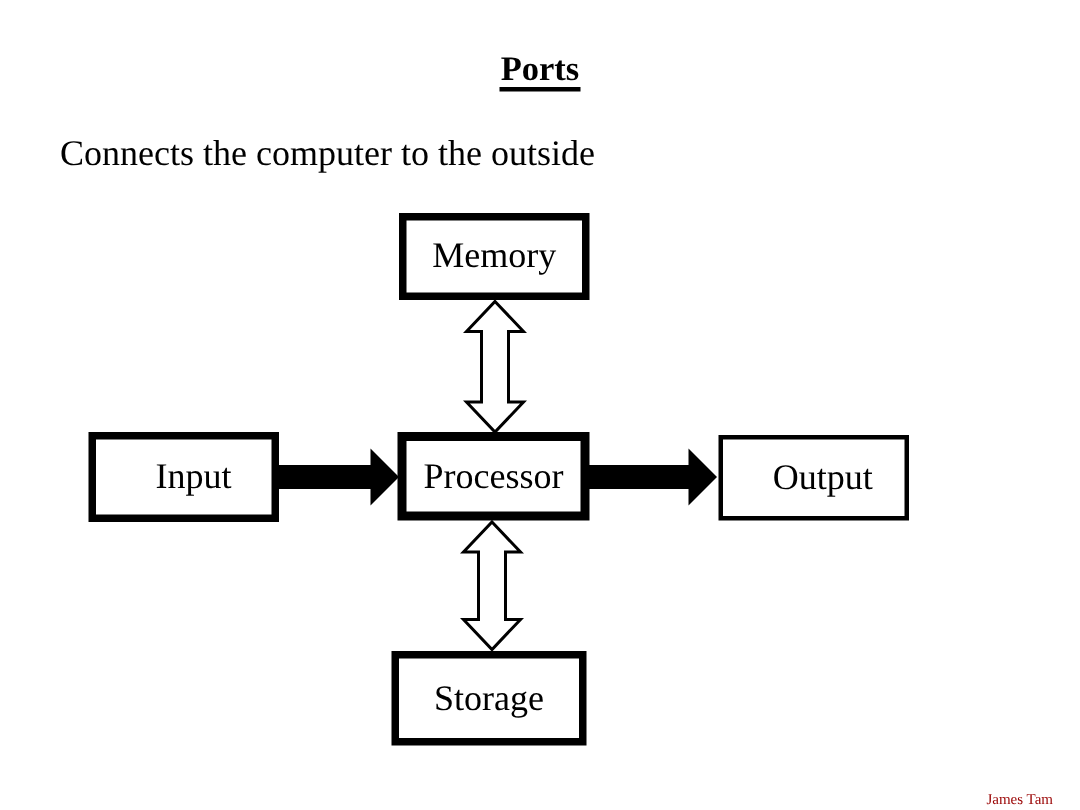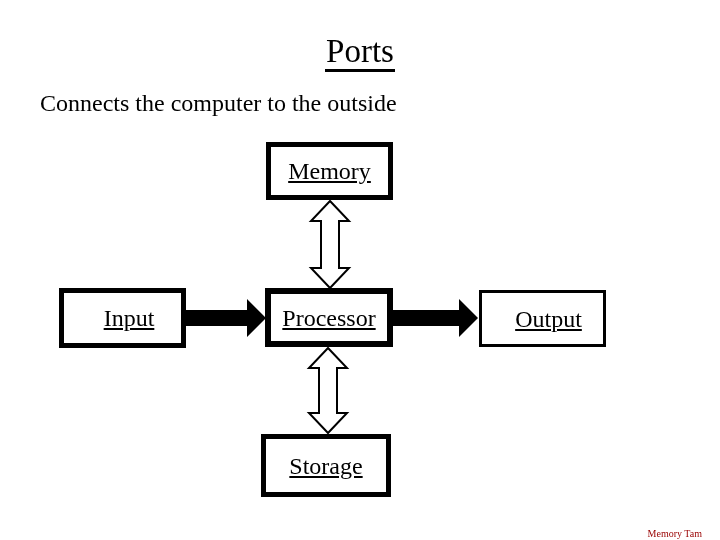--- a/index.html
+++ b/index.html
@@ -15,22 +15,22 @@
     overflow: hidden;
     font-family: "Liberation Serif", "DejaVu Serif", serif;
     color: #000000;
   }
   .slide-title {
     position: absolute;
     top: 33px;
     left: 0;
     width: 720px;
     text-align: center;
-    font-size: 33px;
-    font-weight: normal;
+    font-size: 23px;
+    font-weight: bold;
     line-height: 1.1;
   }
   .slide-title .underline {
     display: inline-block;
     border-bottom: 3px solid #000000;
     padding: 0 1px 0 1px;
   }
   .slide-subtitle {
     position: absolute;
     top: 90px;
@@ -42,21 +42,20 @@
     position: absolute;
     box-sizing: border-box;
     background: #ffffff;
     border: 5px solid #000000;
     display: flex;
     align-items: center;
     justify-content: center;
     font-size: 24px;
     line-height: 1;
     text-align: center;
-    text-decoration: underline;
   }
   .node-memory    { left: 266px; top: 142px; width: 127px; height: 58px; }
   .node-input     { left:  59px; top: 288px; width: 127px; height: 60px; padding-left: 13px; }
   .node-processor { left: 265px; top: 288px; width: 128px; height: 59px; border-width: 6px; }
   .node-output    { left: 479px; top: 290px; width: 127px; height: 57px; border-width: 3px; padding-left: 12px; }
   .node-storage   { left: 261px; top: 434px; width: 130px; height: 63px; }
   #arrow-layer {
     position: absolute;
     left: 0;
     top: 0;
@@ -108,15 +107,15 @@
 
     <polygon points="330,201 349,221 339,221 339,268 349,268 330,288 311,268 321,268 321,221 311,221" fill="#ffffff" stroke="#000000" stroke-width="2" stroke-linejoin="miter"></polygon>
 
     <polygon points="328,348 347,368 337,368 337,413 347,413 328,433 309,413 319,413 319,368 309,368" fill="#ffffff" stroke="#000000" stroke-width="2" stroke-linejoin="miter"></polygon>
 
     <polygon points="184,310 247,310 247,299 266,318 247,337 247,326 184,326" fill="#000000"></polygon>
 
     <polygon points="392,310 459,310 459,299 478,318 459,337 459,326 392,326" fill="#000000"></polygon>
   </svg>
 
-  <div class="signature">Memory Tam</div>
+  <div class="signature">James Tam</div>
 
 </div>
 
 </body></html>

